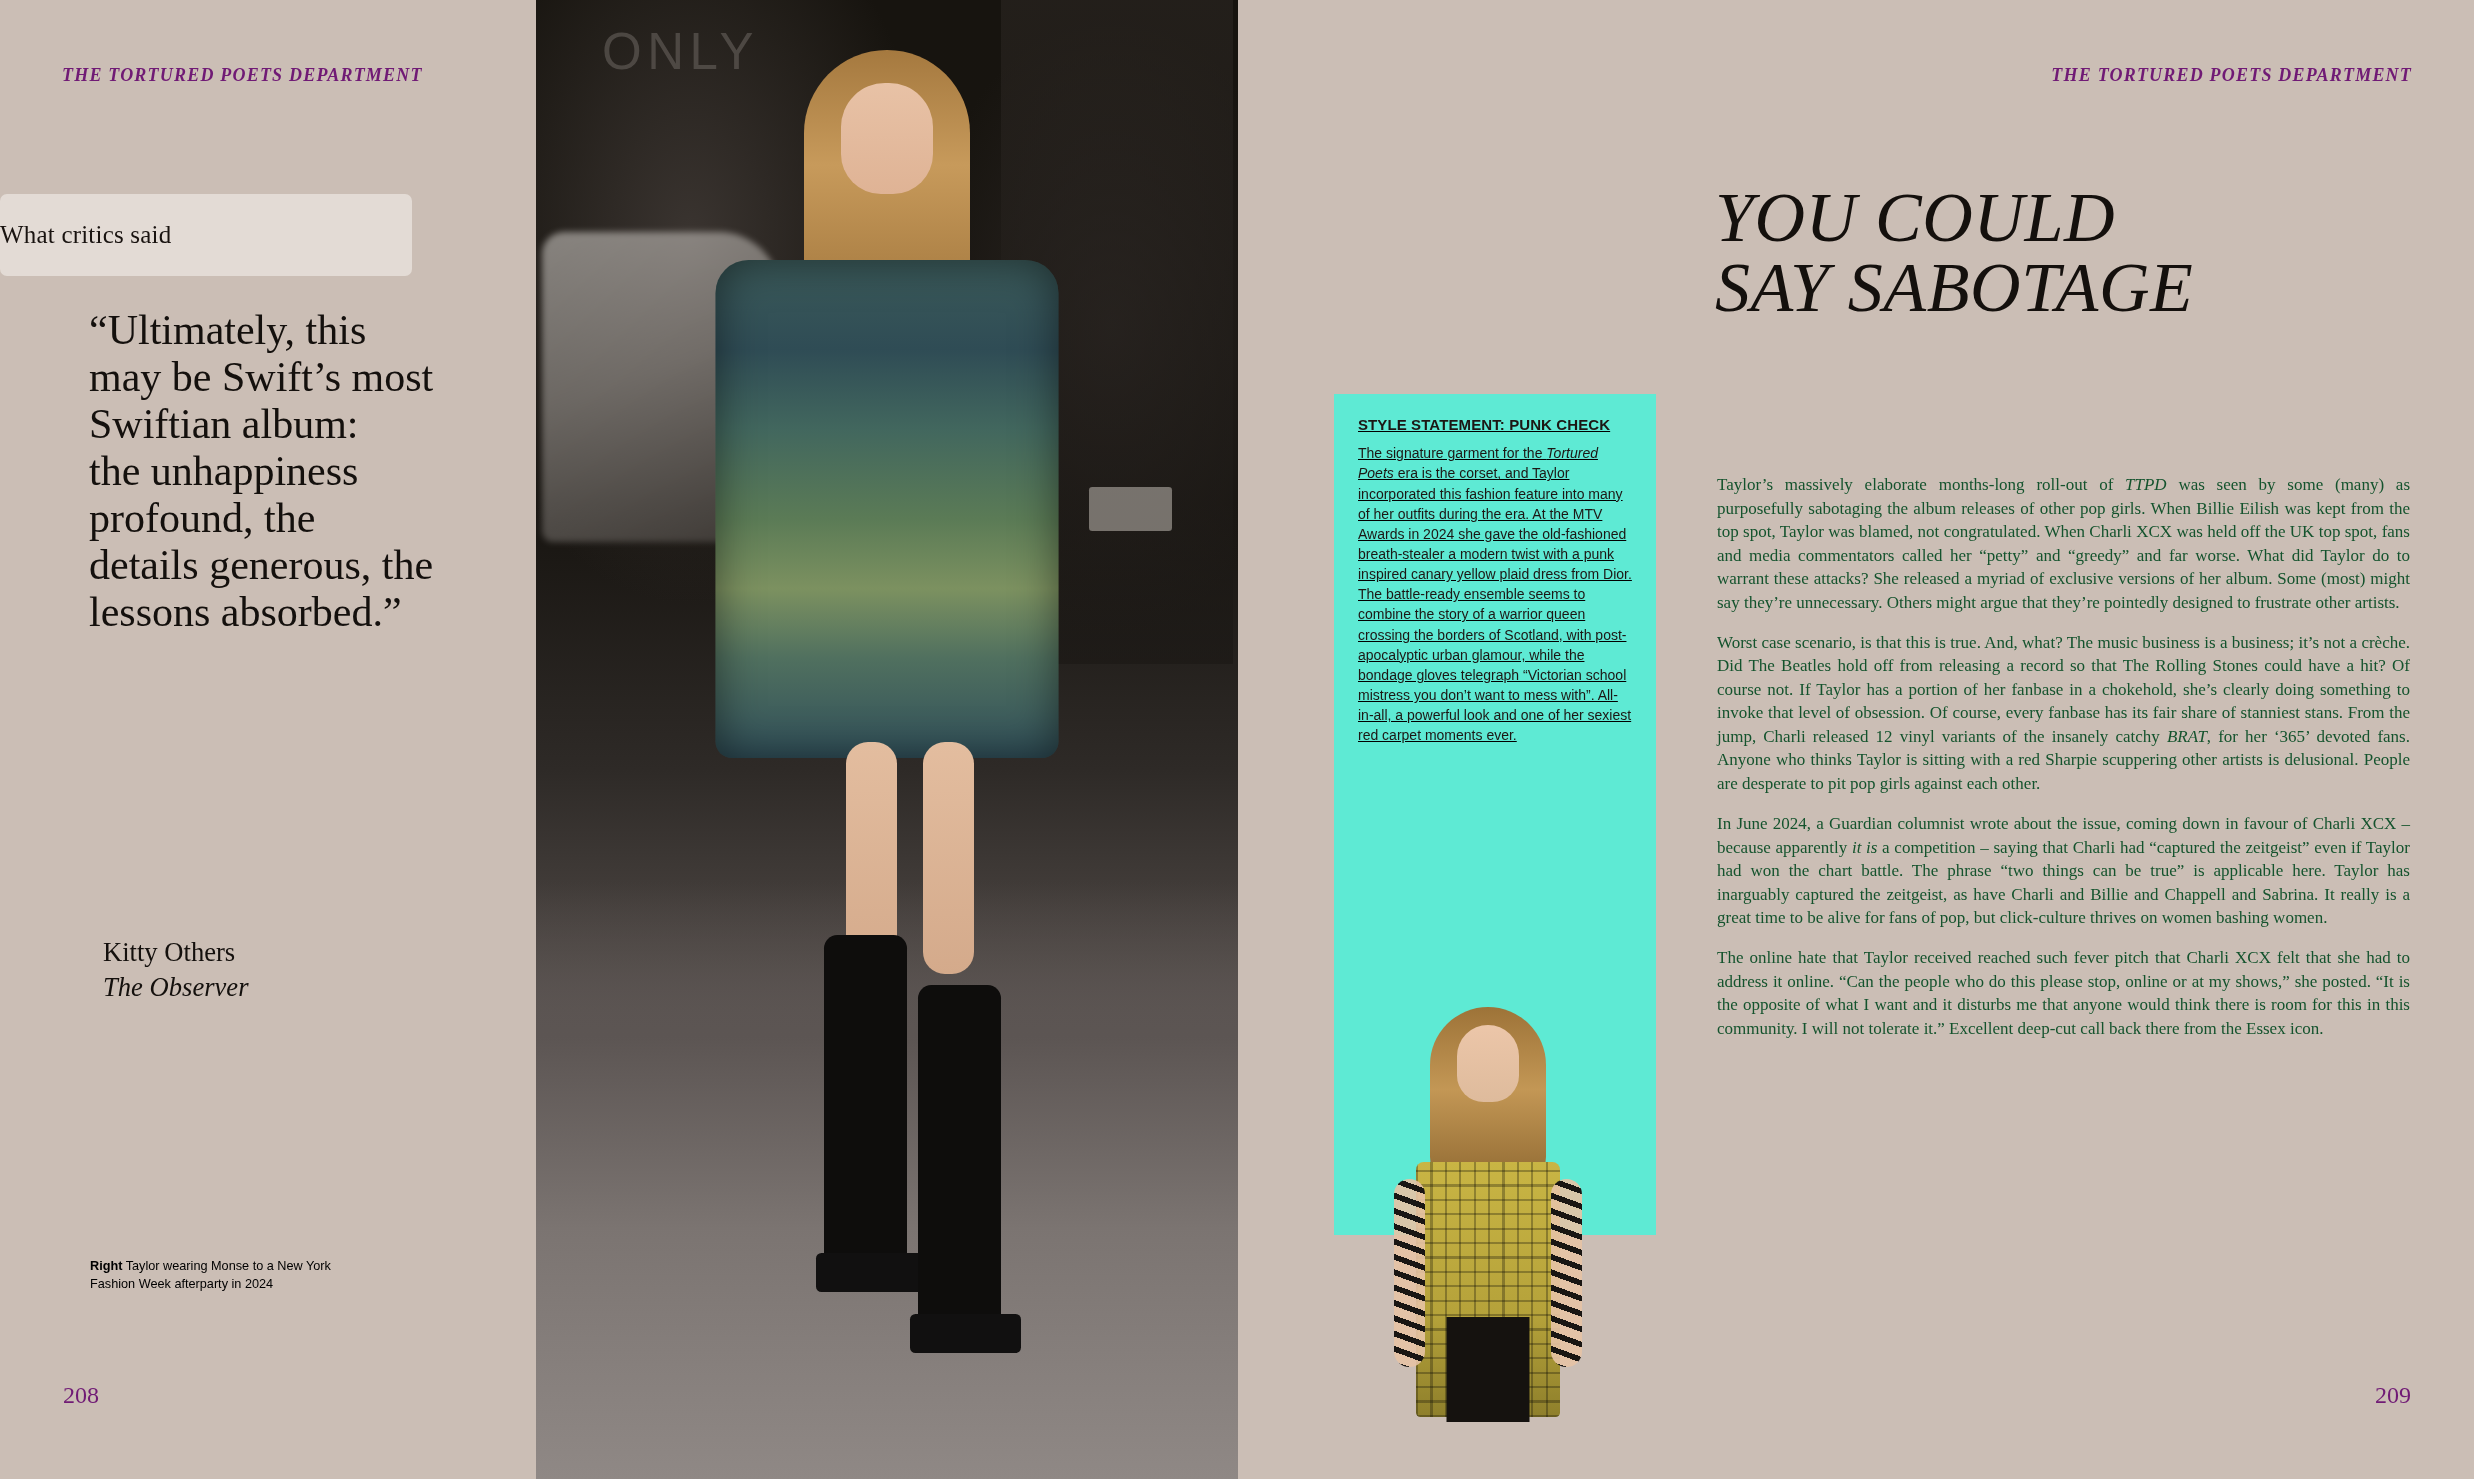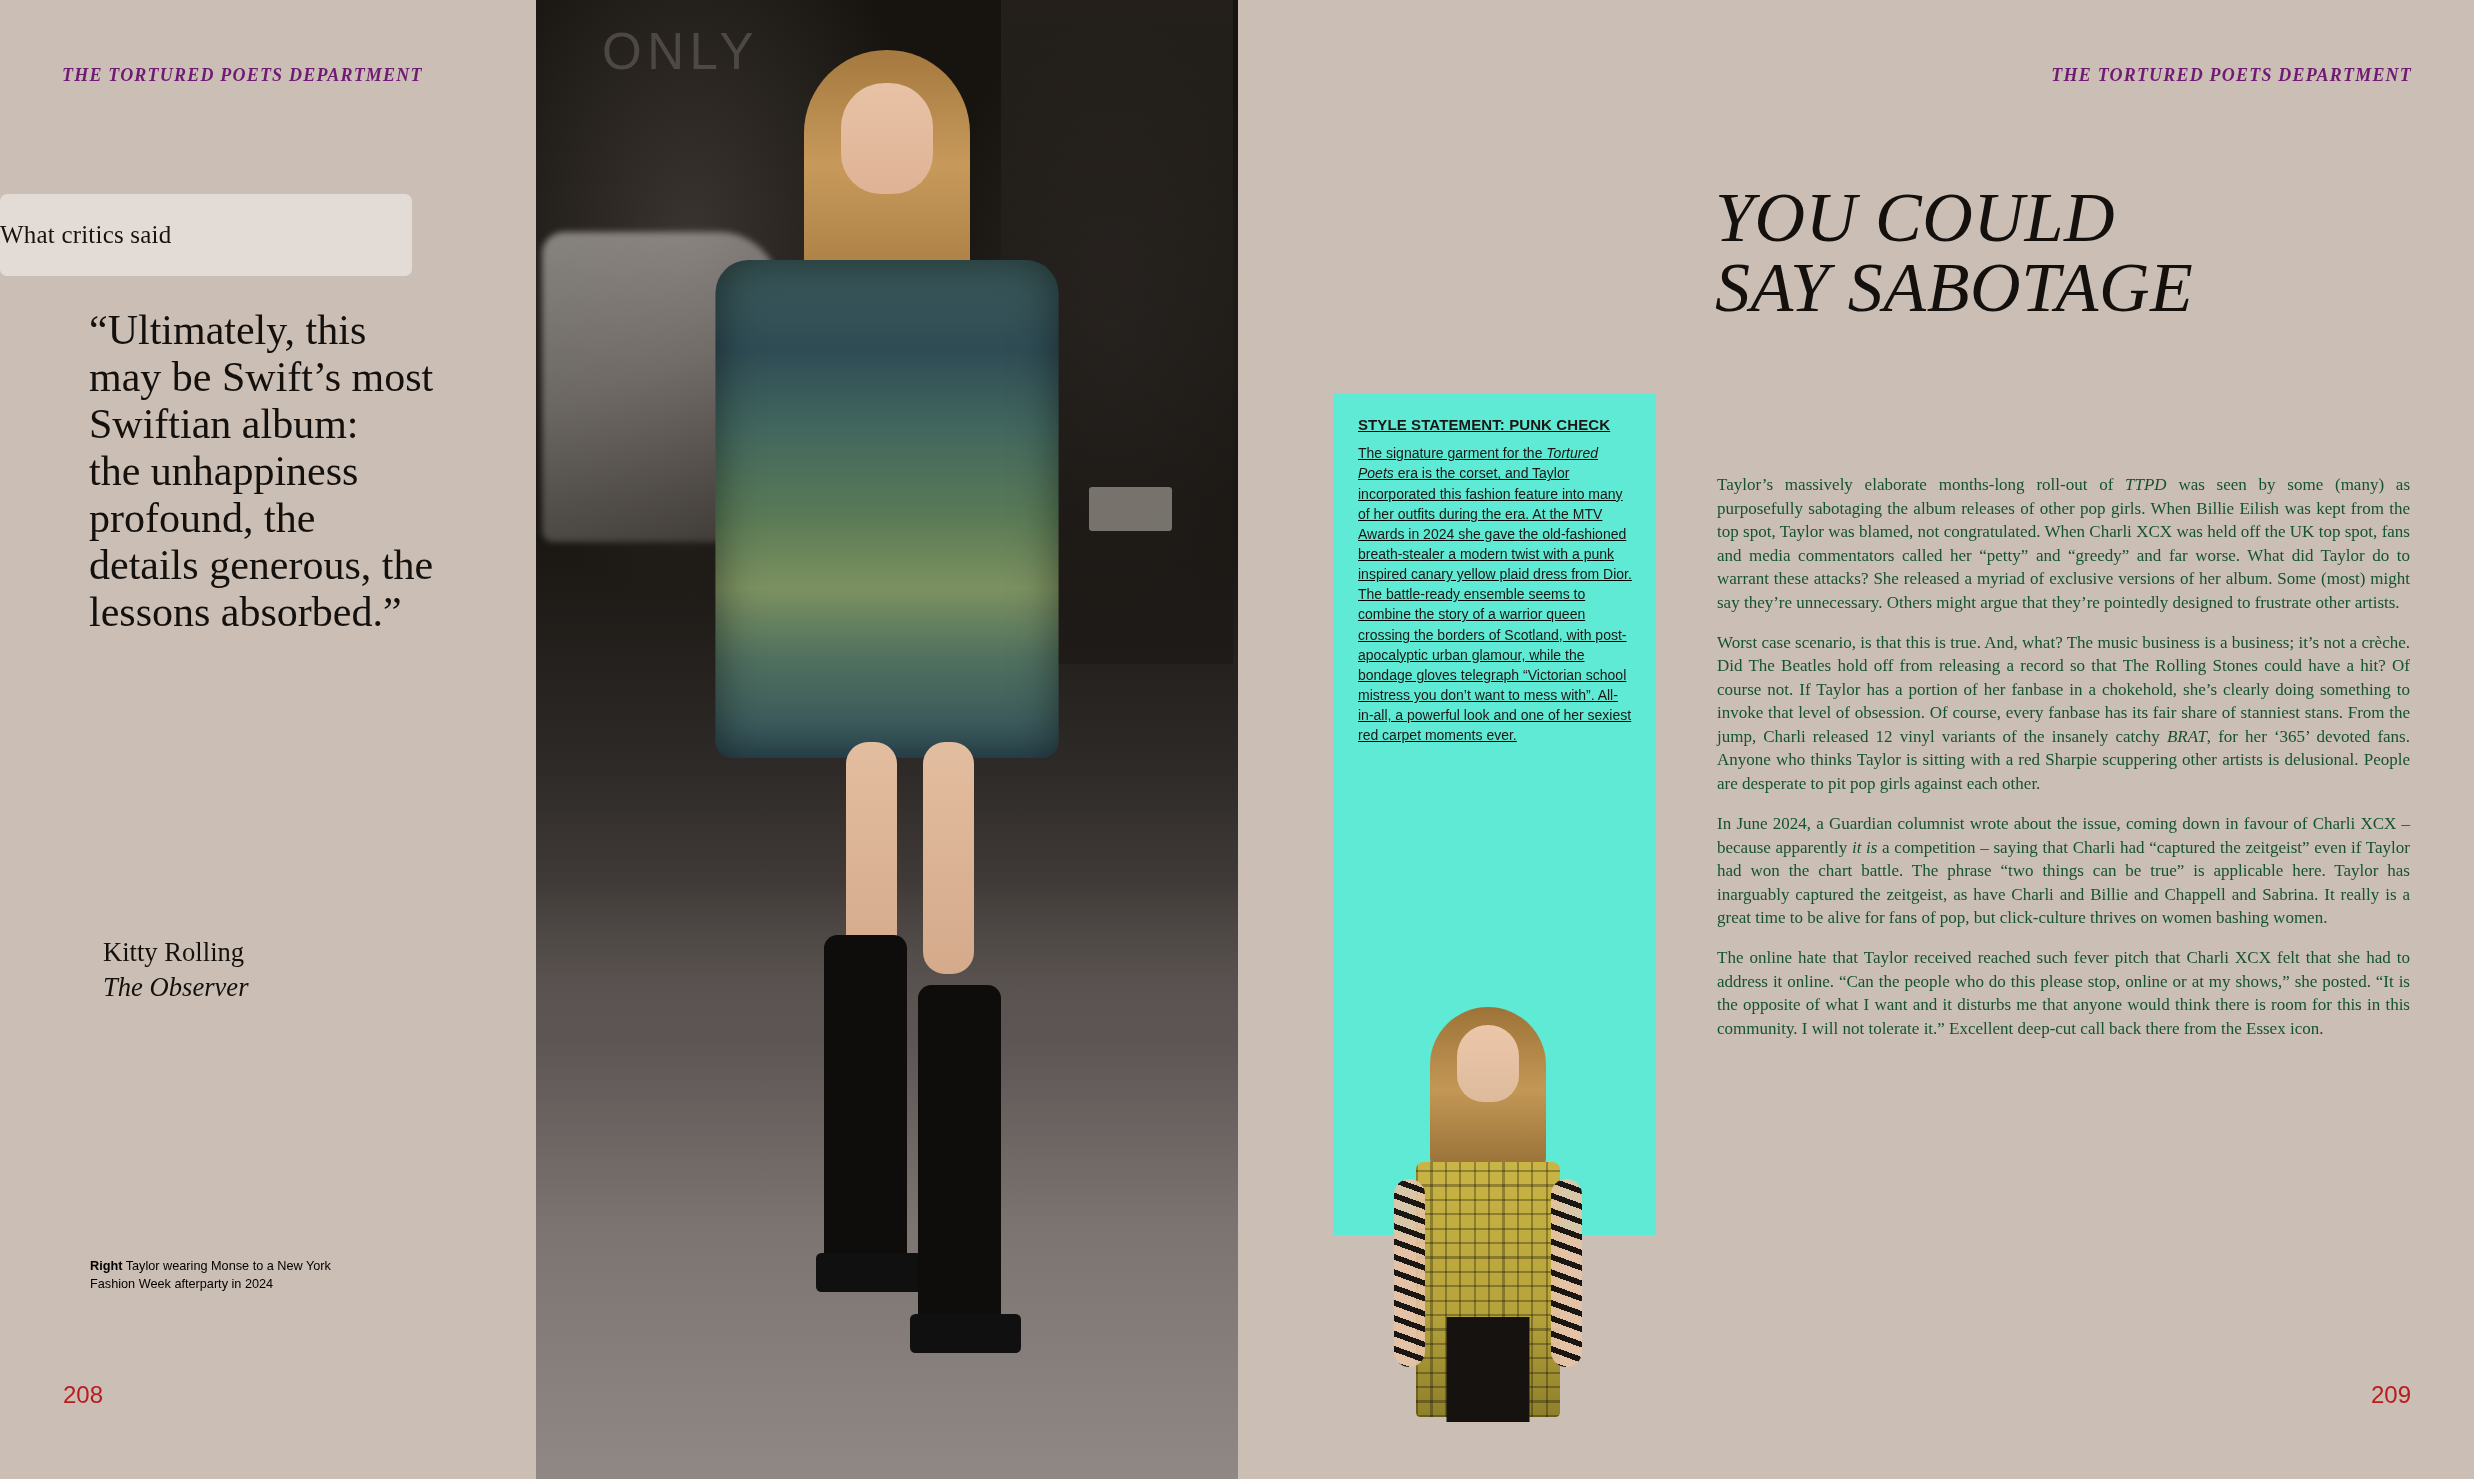--- a/index.html
+++ b/index.html
@@ -109,23 +109,23 @@
     font-family: "Liberation Sans", sans-serif;
     font-size: 12.7px;
     line-height: 1.42;
     color: #000000;
   }
   .caption b { font-weight: 700; }
 
   .folio {
     position: absolute;
     bottom: 71px;
-    font-family: Liberation Sans, sans-serif;
+    font-family: Liberation Serif, serif;
     font-size: 24px;
-    color: #b91c1c;
+    color: #701a75;
   }
   .folio.left { left: 63px; }
   .folio.right { right: 63px; }
 
   
   .photo {
     position: absolute;
     left: 536px;
     top: 0;
     width: 702px;
@@ -343,21 +343,21 @@
       <span class="q-line">“Ultimately, this</span>
       <span class="q-line">may be Swift’s most</span>
       <span class="q-line">Swiftian album:</span>
       <span class="q-line">the unhappiness</span>
       <span class="q-line">profound, the</span>
       <span class="q-line">details generous, the</span>
       <span class="q-line">lessons absorbed.”</span>
     </div>
 
     <div class="attrib">
-      <span>Kitty Rolling</span>
+      <span>Kitty Others</span>
       <span class="pub">The Observer</span>
     </div>
 
     <div class="caption">
       <b>Right</b><span> Taylor wearing Monse to a New York Fashion Week afterparty in 2024</span>
     </div>
 
     <div class="folio left">208</div>
   </div>
 

